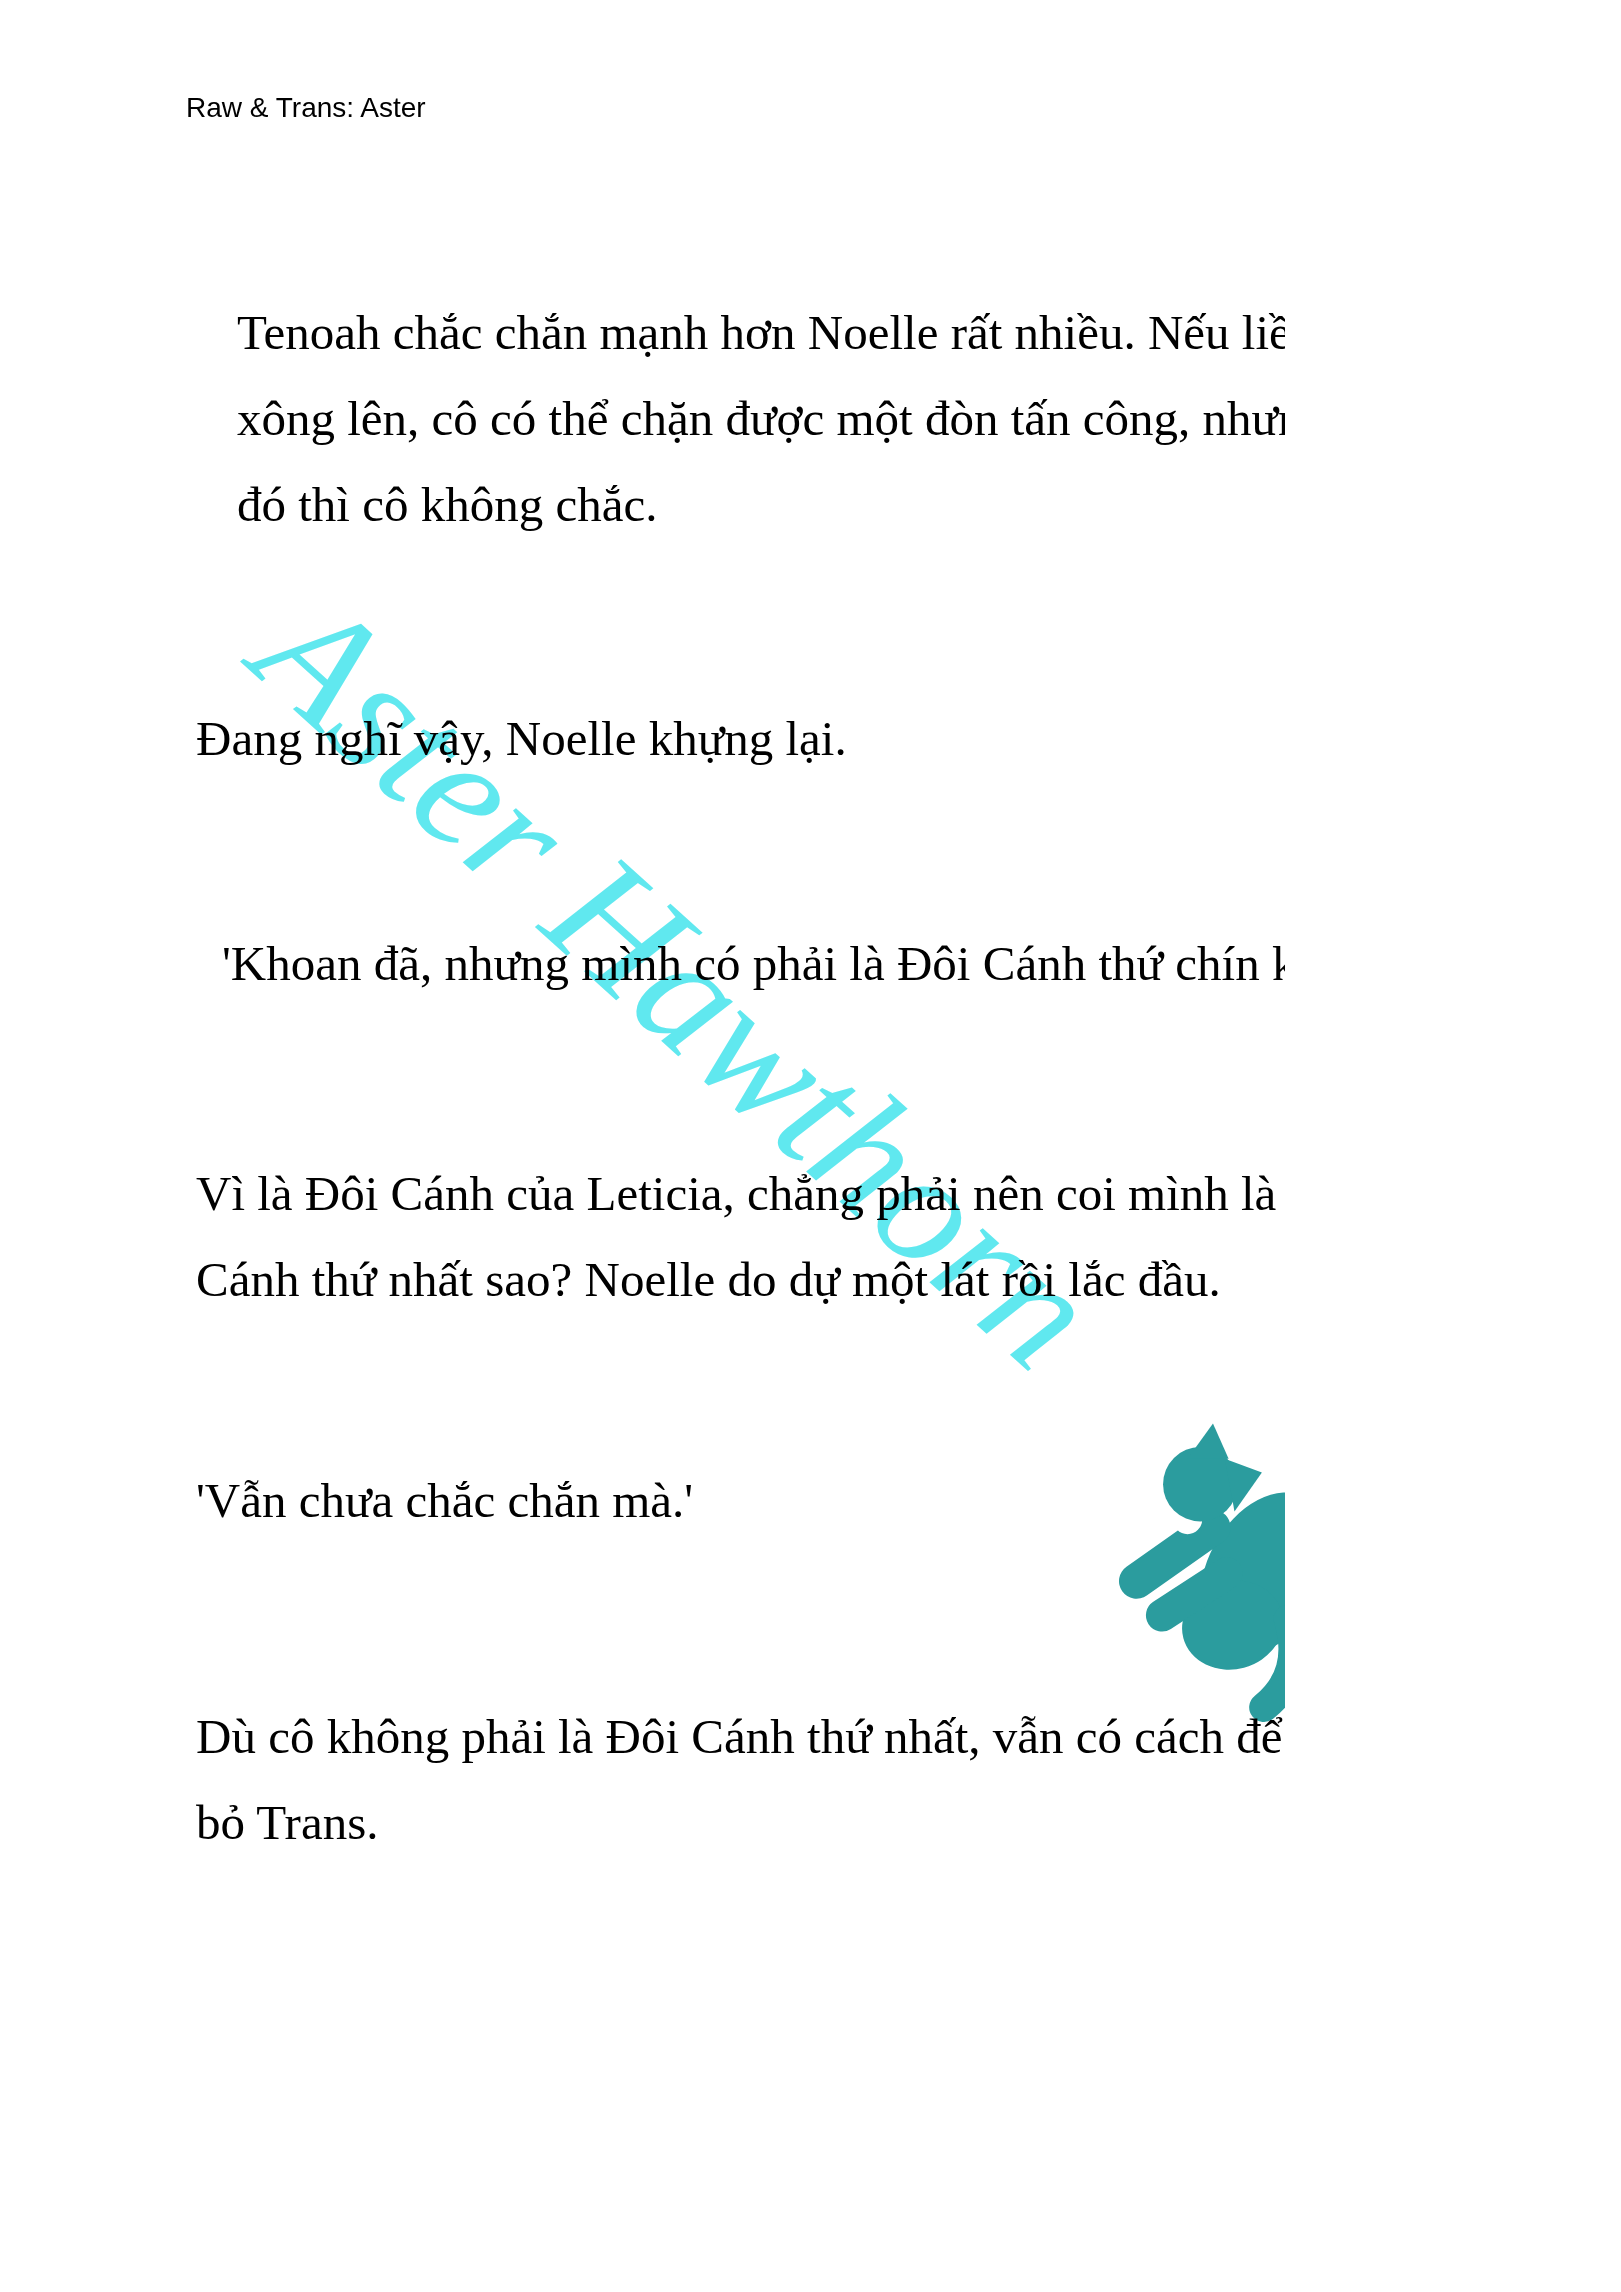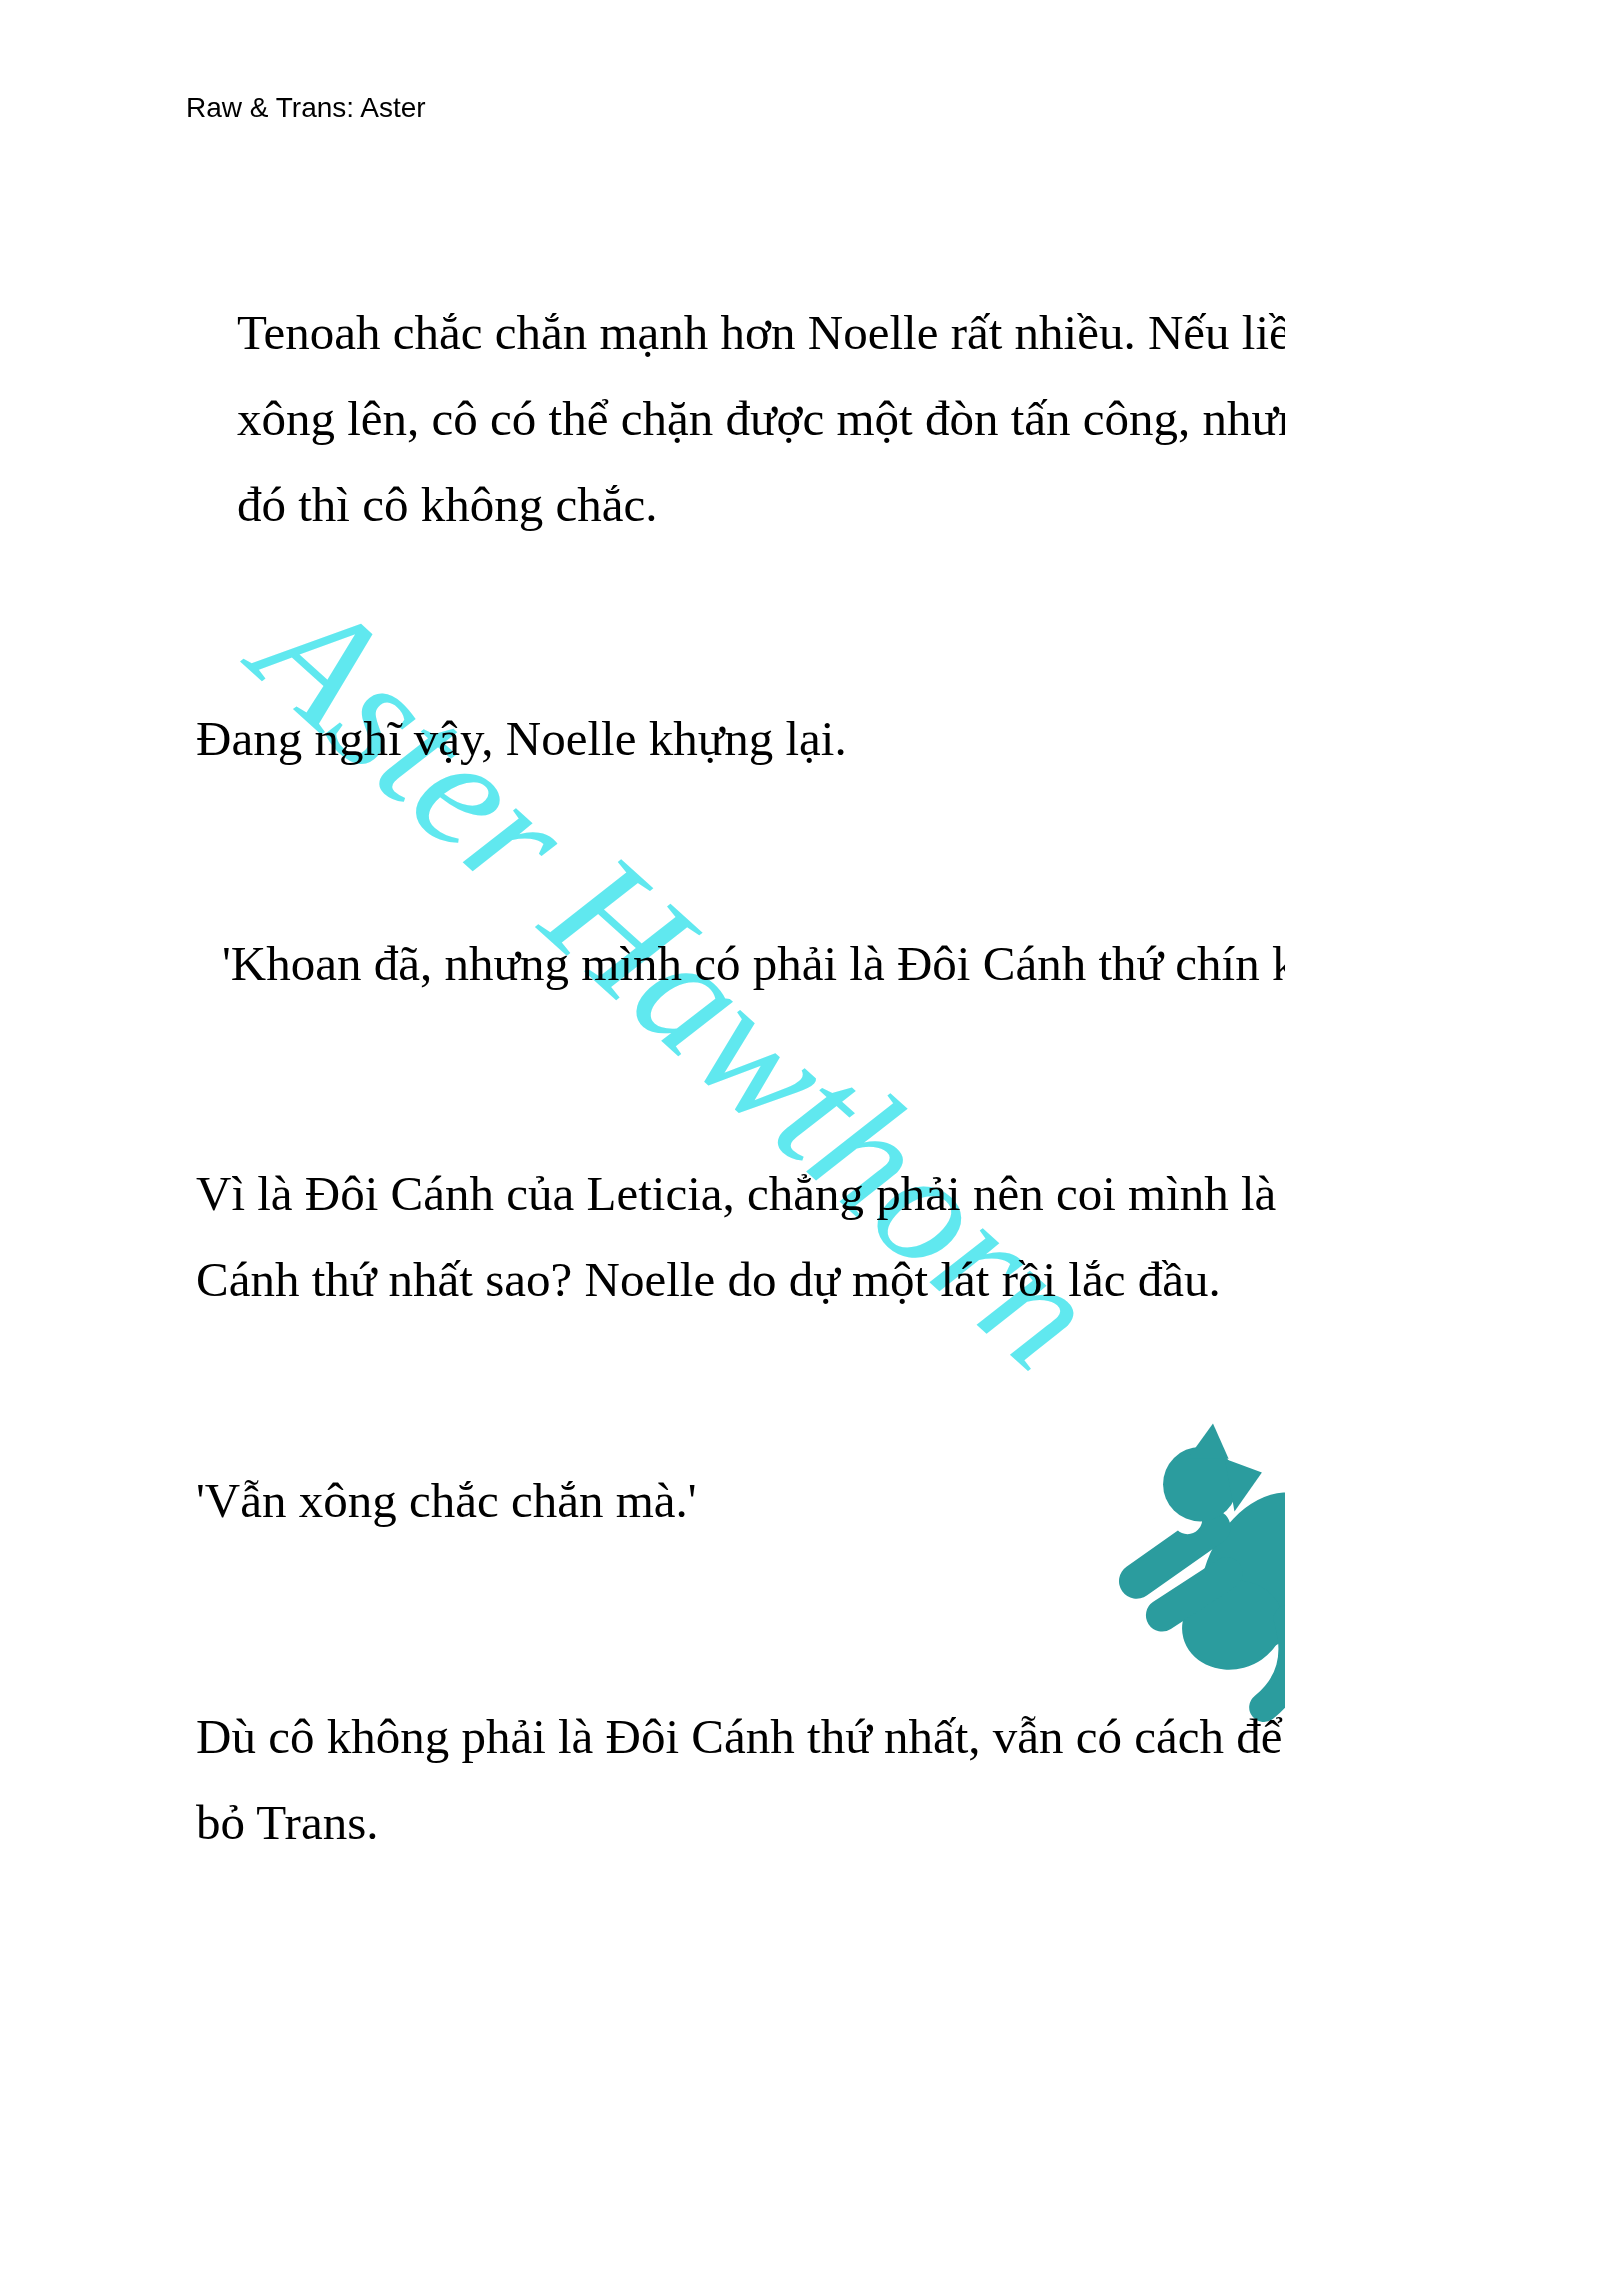--- a/index.html
+++ b/index.html
@@ -99,18 +99,18 @@
     <polygon points="72,58 98,22 114,58" fill="var(--cat-color)"></polygon>
   </svg>
 
   <div class="para p1">Tenoah chắc chắn mạnh hơn Noelle rất nhiều. Nếu liều chết
 xông lên, cô có thể chặn được một đòn tấn công, nhưng sau
 đó thì cô không chắc.</div>
   <div class="para p2">Đang nghĩ vậy, Noelle khựng lại.</div>
   <div class="para p3">'Khoan đã, nhưng mình có phải là Đôi Cánh thứ chín không?'</div>
   <div class="para p4">Vì là Đôi Cánh của Leticia, chẳng phải nên coi mình là Đôi
 Cánh thứ nhất sao? Noelle do dự một lát rồi lắc đầu.</div>
-  <div class="para p5">'Vẫn xông chắc chắn mà.'</div>
+  <div class="para p5">'Vẫn chưa chắc chắn mà.'</div>
   <div class="para p6">Dù cô không phải là Đôi Cánh thứ nhất, vẫn có cách để loại
 bỏ Trans.</div>
 
 </div>
 
 
 </body></html>

